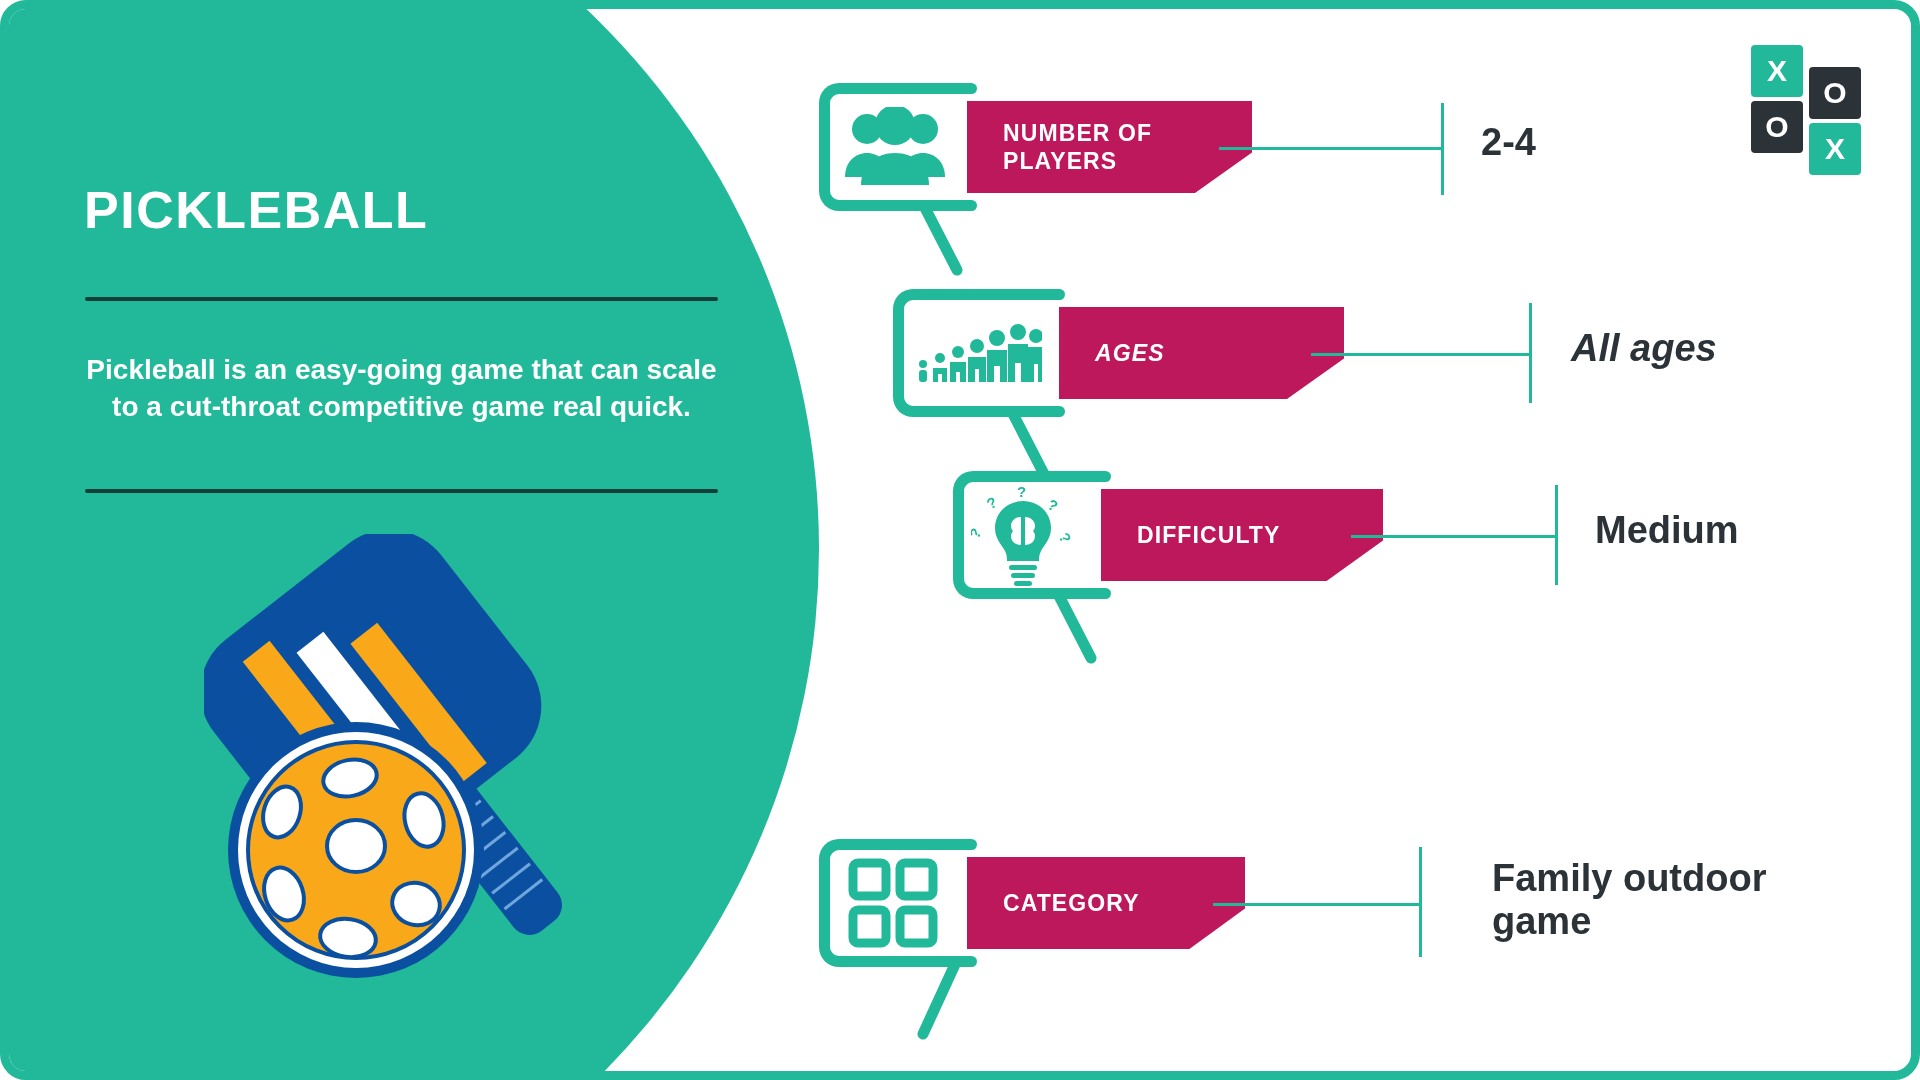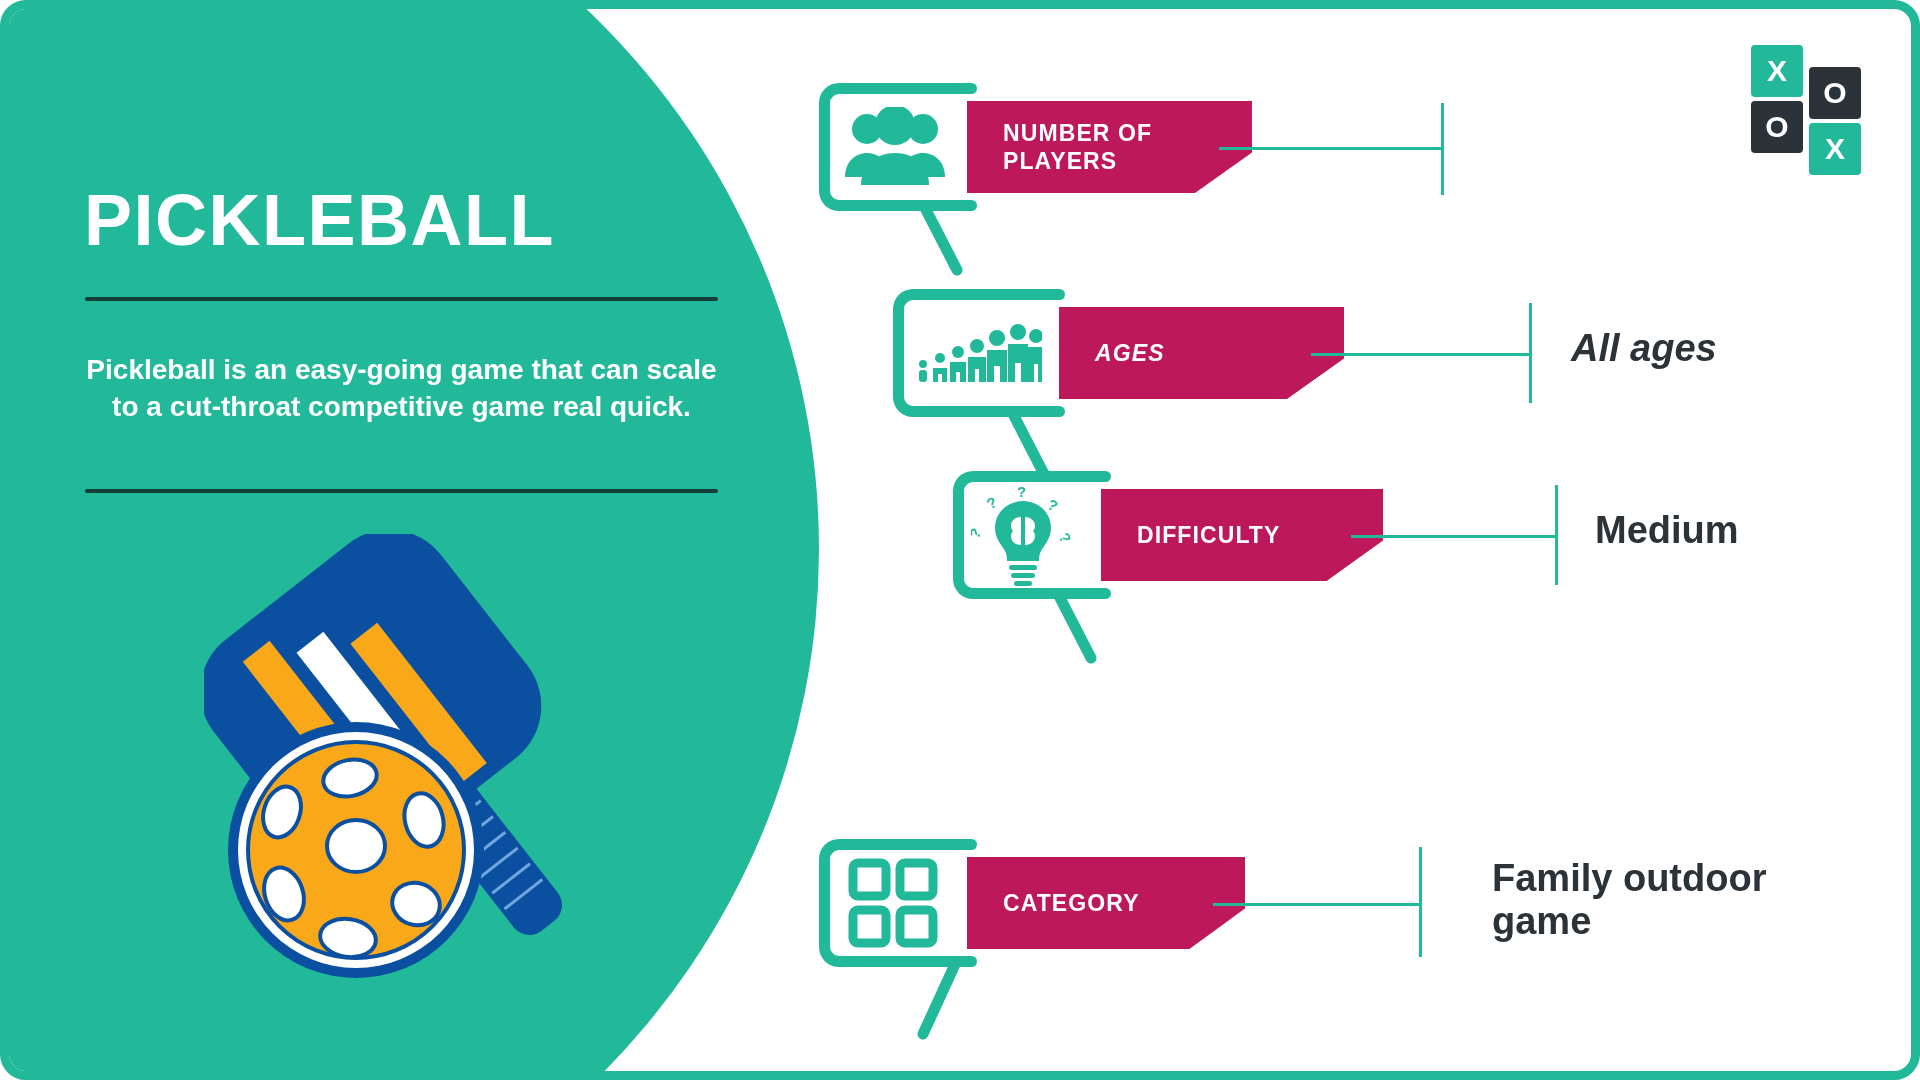--- a/index.html
+++ b/index.html
@@ -26,21 +26,21 @@
     background:#22b99a;
     border-radius:0 760px 760px 0 / 0 750px 750px 0;
   }
   #left-content{
     position:absolute;left:0;top:0;width:700px;height:1080px;
     z-index:5;
   }
   #title{
     position:absolute;left:75px;top:175px;width:600px;
     color:#ffffff;
-    font-size:72px;font-weight:bold;
+    font-size:52px;font-weight:bold;
     letter-spacing:1.5px;
     line-height:1;
     font-family:"Liberation Sans", sans-serif;
   }
   .rule{
     position:absolute;left:76px;width:633px;height:4px;
     background:#123f3a;border-radius:2px;
   }
   #rule-top{top:288px;}
   #rule-bot{top:480px;}
@@ -173,20 +173,21 @@
         <path d="M18 78c0-20 15-32 34-32s34 12 34 32z"></path>
       </svg>
     </div>
     <svg class="tail" style="left:98px;top:117px;width:70px;height:80px;">
       <path d="M6 4 L40 70" stroke="#22b99a" stroke-width="11" fill="none" stroke-linecap="round"></path>
     </svg>
     <div class="banner" style="left:148px;width:285px;clip-path:polygon(0 0,100% 0,100% 56%,80% 100%,0 100%);">NUMBER
 OF PLAYERS</div>
     <div class="connector" style="left:400px;top:64px;width:224px;"></div>
     <div class="tick" style="left:622px;top:20px;height:92px;"></div>
+    <div class="value" style="left:662px;top:38px;width:380px;">2-4</div>
   </div>
 
   <div class="row" style="left:884px;top:280px;width:1010px;font-style:italic;">
     <div class="icon-frame" style="width:128px;"></div>
     <div class="icon-art" style="left:22px;width:128px;">
       <svg width="126" height="62" viewBox="0 0 126 62" fill="#22b99a">
         <g>
           <circle cx="7" cy="42" r="4"></circle>
             <rect x="3" y="48" width="8" height="12" rx="3"></rect>
           <circle cx="24" cy="36" r="5"></circle>

